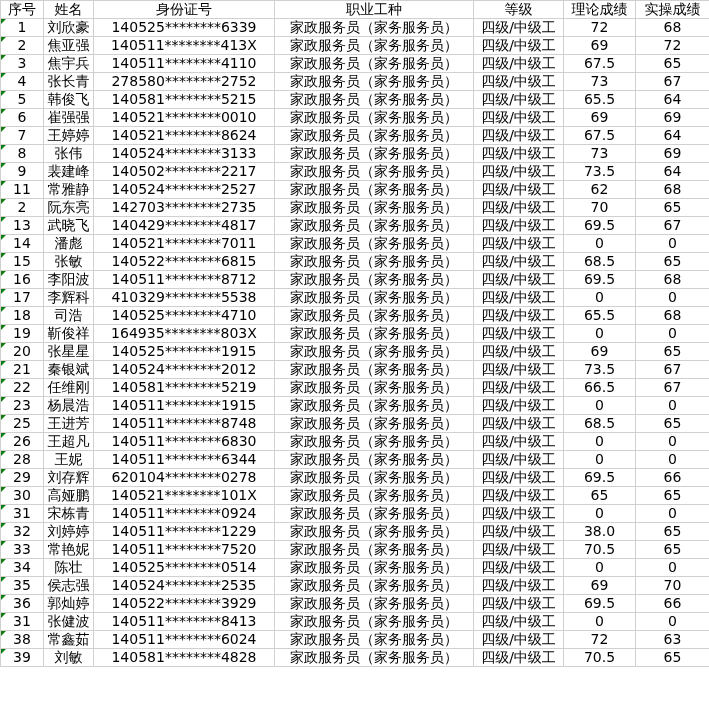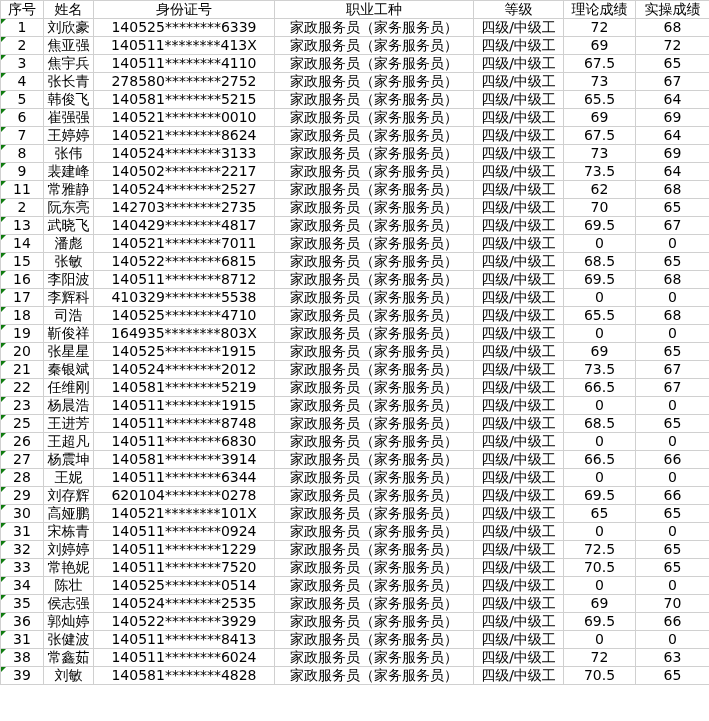--- a/index.html
+++ b/index.html
@@ -281,29 +281,20 @@
         <tr>
           <td class="cell-index"><span class="tri"></span><span class="cell-value">26</span></td>
           <td class="cell-name"><span class="cell-value">王超凡</span></td>
           <td class="cell-id_number"><span class="cell-value">140511********6830</span></td>
           <td class="cell-occupation"><span class="cell-value">家政服务员（家务服务员）</span></td>
           <td class="cell-level"><span class="cell-value">四级/中级工</span></td>
           <td class="cell-theory_score"><span class="cell-value">0</span></td>
           <td class="cell-practical_score"><span class="cell-value">0</span></td>
         </tr>
         <tr>
-          <td class="cell-index"><span class="tri"></span><span class="cell-value">27</span></td>
-          <td class="cell-name"><span class="cell-value">杨震坤</span></td>
-          <td class="cell-id_number"><span class="cell-value">140581********3914</span></td>
-          <td class="cell-occupation"><span class="cell-value">家政服务员（家务服务员）</span></td>
-          <td class="cell-level"><span class="cell-value">四级/中级工</span></td>
-          <td class="cell-theory_score"><span class="cell-value">66.5</span></td>
-          <td class="cell-practical_score"><span class="cell-value">66</span></td>
-        </tr>
-        <tr>
           <td class="cell-index"><span class="tri"></span><span class="cell-value">28</span></td>
           <td class="cell-name"><span class="cell-value">王妮</span></td>
           <td class="cell-id_number"><span class="cell-value">140511********6344</span></td>
           <td class="cell-occupation"><span class="cell-value">家政服务员（家务服务员）</span></td>
           <td class="cell-level"><span class="cell-value">四级/中级工</span></td>
           <td class="cell-theory_score"><span class="cell-value">0</span></td>
           <td class="cell-practical_score"><span class="cell-value">0</span></td>
         </tr>
         <tr>
           <td class="cell-index"><span class="tri"></span><span class="cell-value">29</span></td>
@@ -331,21 +322,21 @@
           <td class="cell-level"><span class="cell-value">四级/中级工</span></td>
           <td class="cell-theory_score"><span class="cell-value">0</span></td>
           <td class="cell-practical_score"><span class="cell-value">0</span></td>
         </tr>
         <tr>
           <td class="cell-index"><span class="tri"></span><span class="cell-value">32</span></td>
           <td class="cell-name"><span class="cell-value">刘婷婷</span></td>
           <td class="cell-id_number"><span class="cell-value">140511********1229</span></td>
           <td class="cell-occupation"><span class="cell-value">家政服务员（家务服务员）</span></td>
           <td class="cell-level"><span class="cell-value">四级/中级工</span></td>
-          <td class="cell-theory_score"><span class="cell-value">72.5</span></td>
+          <td class="cell-theory_score"><span class="cell-value">38.0</span></td>
           <td class="cell-practical_score"><span class="cell-value">65</span></td>
         </tr>
         <tr>
           <td class="cell-index"><span class="tri"></span><span class="cell-value">33</span></td>
           <td class="cell-name"><span class="cell-value">常艳妮</span></td>
           <td class="cell-id_number"><span class="cell-value">140511********7520</span></td>
           <td class="cell-occupation"><span class="cell-value">家政服务员（家务服务员）</span></td>
           <td class="cell-level"><span class="cell-value">四级/中级工</span></td>
           <td class="cell-theory_score"><span class="cell-value">70.5</span></td>
           <td class="cell-practical_score"><span class="cell-value">65</span></td>

